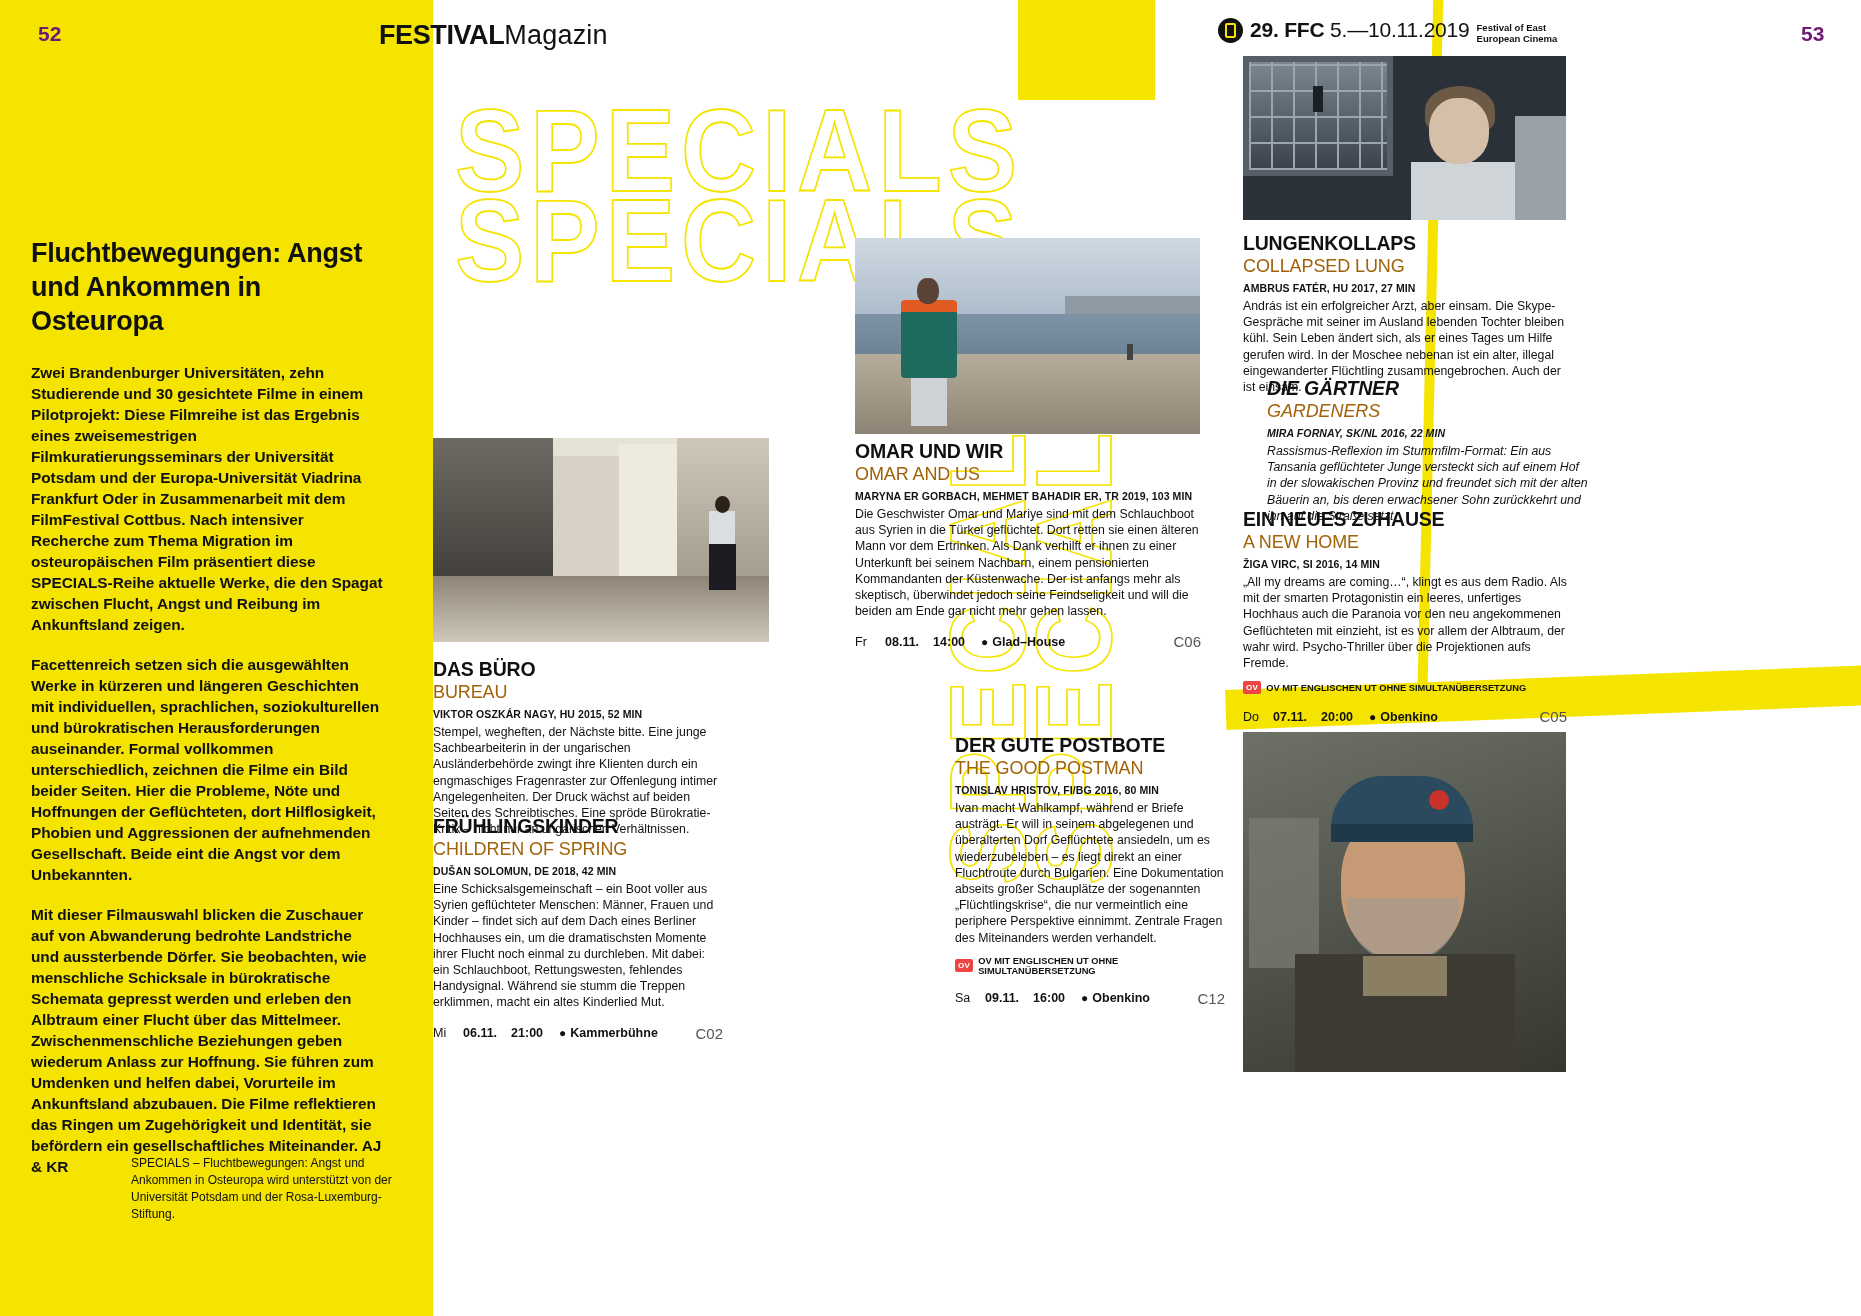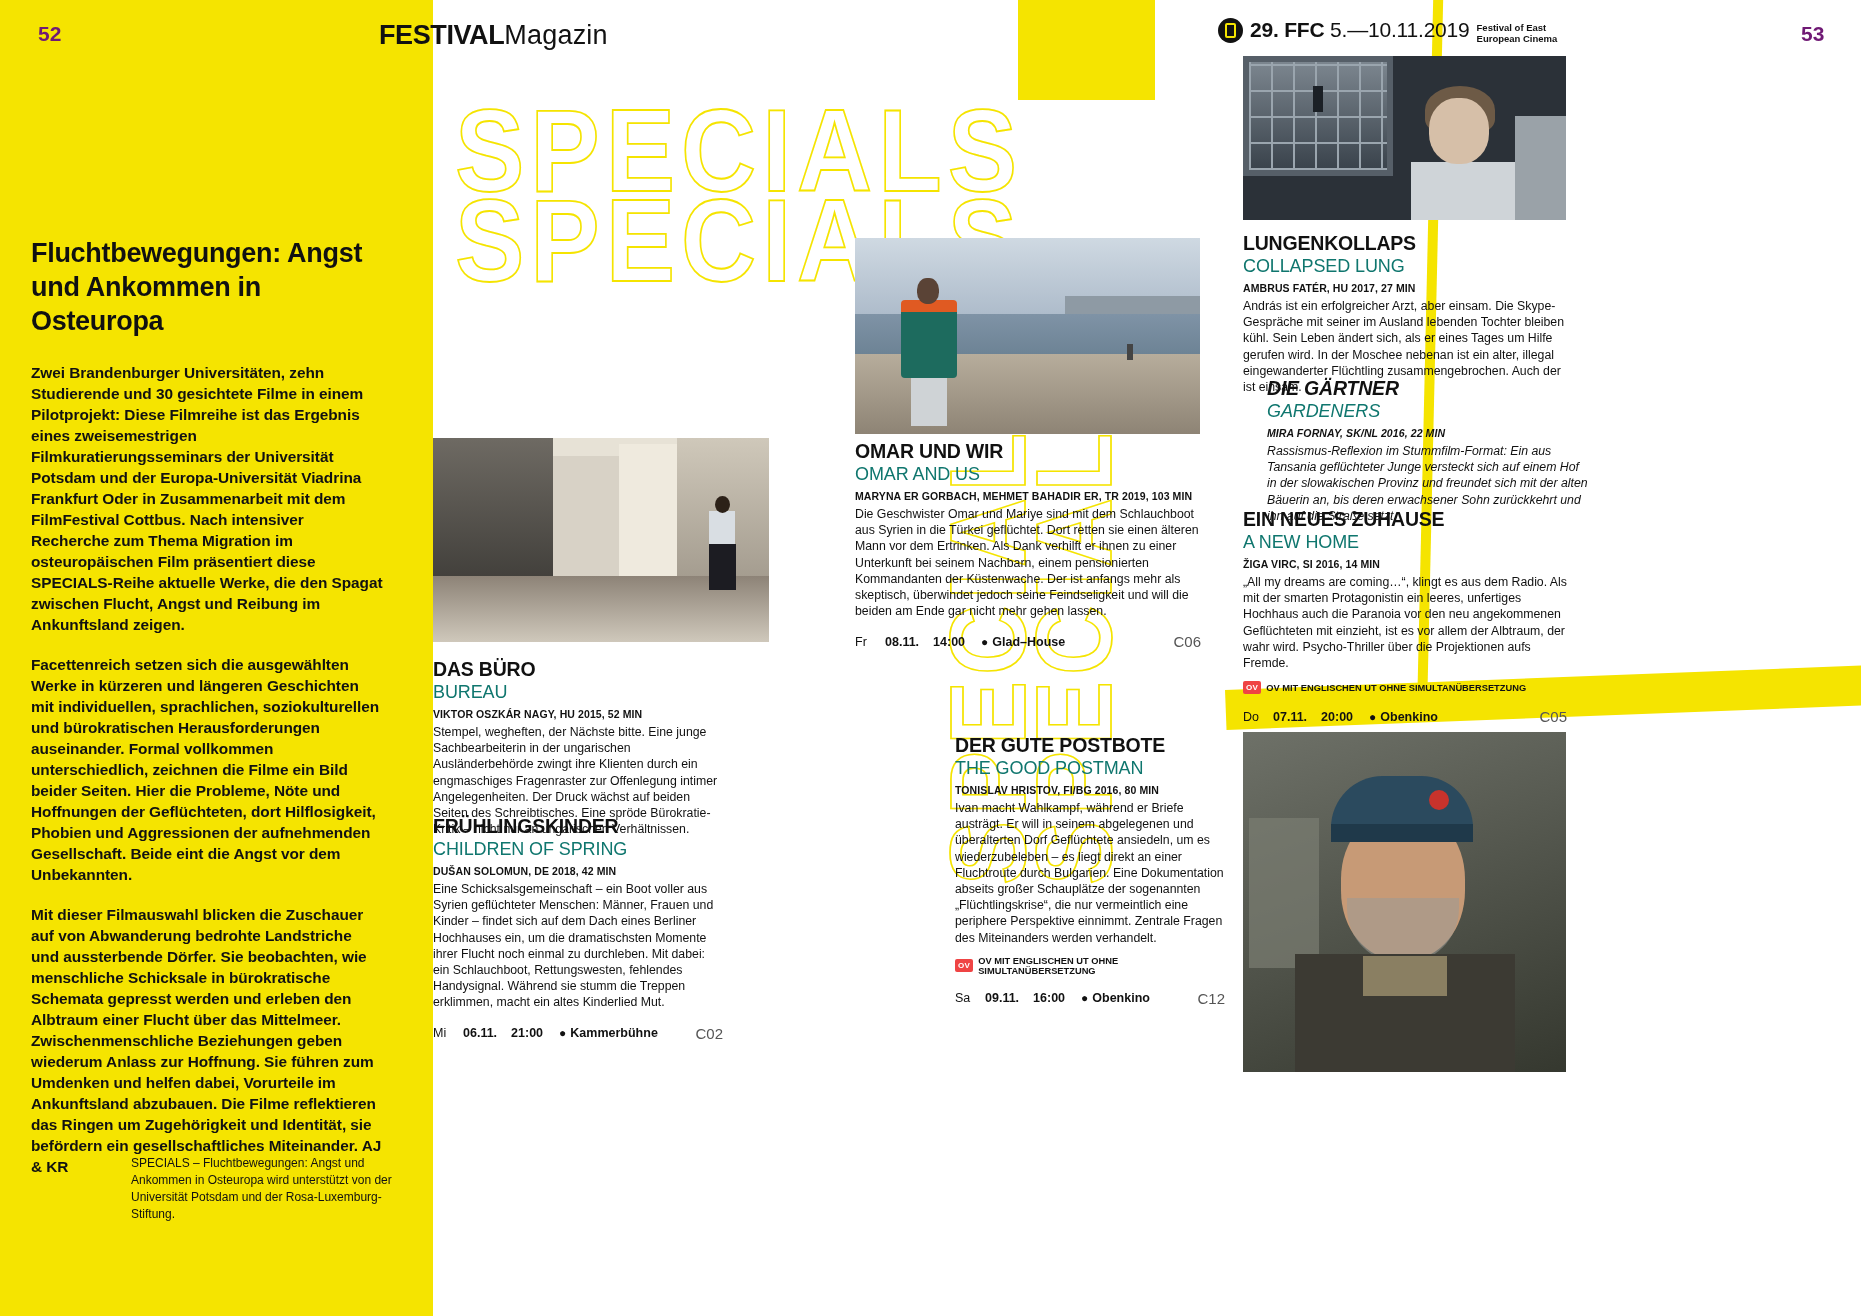--- a/index.html
+++ b/index.html
@@ -72,21 +72,21 @@
   }
   .lead-body p{margin:0 0 19px 0;}
   .lead-note{
     position:absolute;left:131px;top:1155px;width:265px;
     font-size:12px;line-height:17px;color:#111;
   }
   .lead-note b{font-weight:400;}
 
   
   .film-title{font-size:19.5px;font-weight:700;color:#111;letter-spacing:-.2px;line-height:23px;}
-  .film-title-en{font-size:18px;font-weight:400;color:#0f766e;letter-spacing:-.1px;line-height:22px;}
+  .film-title-en{font-size:18px;font-weight:400;color:#a16207;letter-spacing:-.1px;line-height:22px;}
   .film-credits{font-size:10.5px;font-weight:700;color:#111;letter-spacing:.1px;margin-top:5px;}
   .film-body{font-size:12.3px;line-height:16.2px;color:#111;margin-top:4px;}
   .screening{display:flex;align-items:center;font-size:12.5px;color:#111;margin-top:14px;}
   .screening .day{font-weight:400;width:30px;}
   .screening .date{font-weight:700;margin-right:14px;}
   .screening .time{font-weight:700;margin-right:16px;}
   .pin{margin-right:4px;font-size:12px;}
   .screening .venue{font-weight:700;}
   .screening .code{margin-left:auto;font-size:15px;color:#555;font-weight:400;}
   .subtitle-note{

